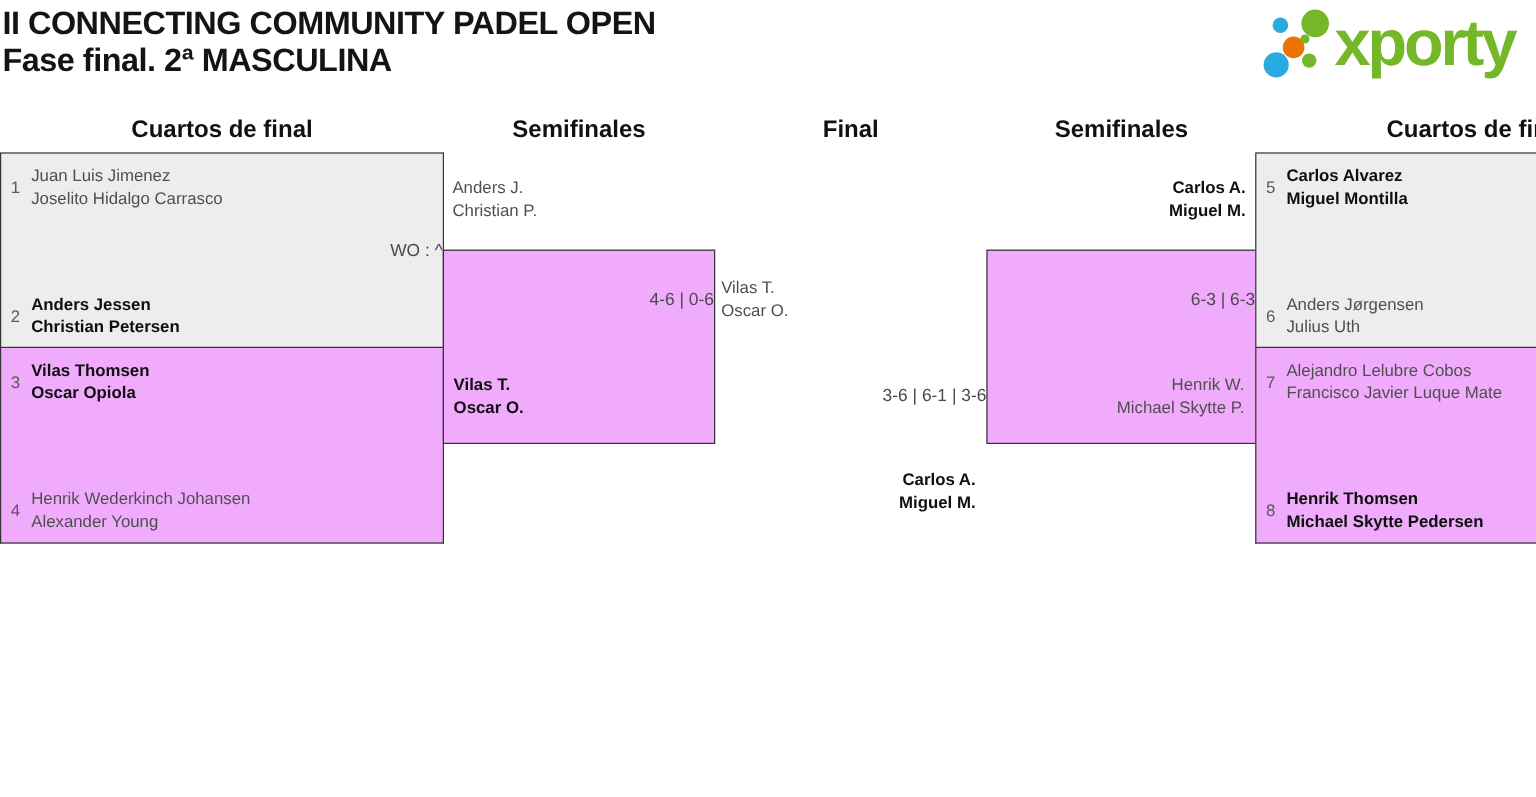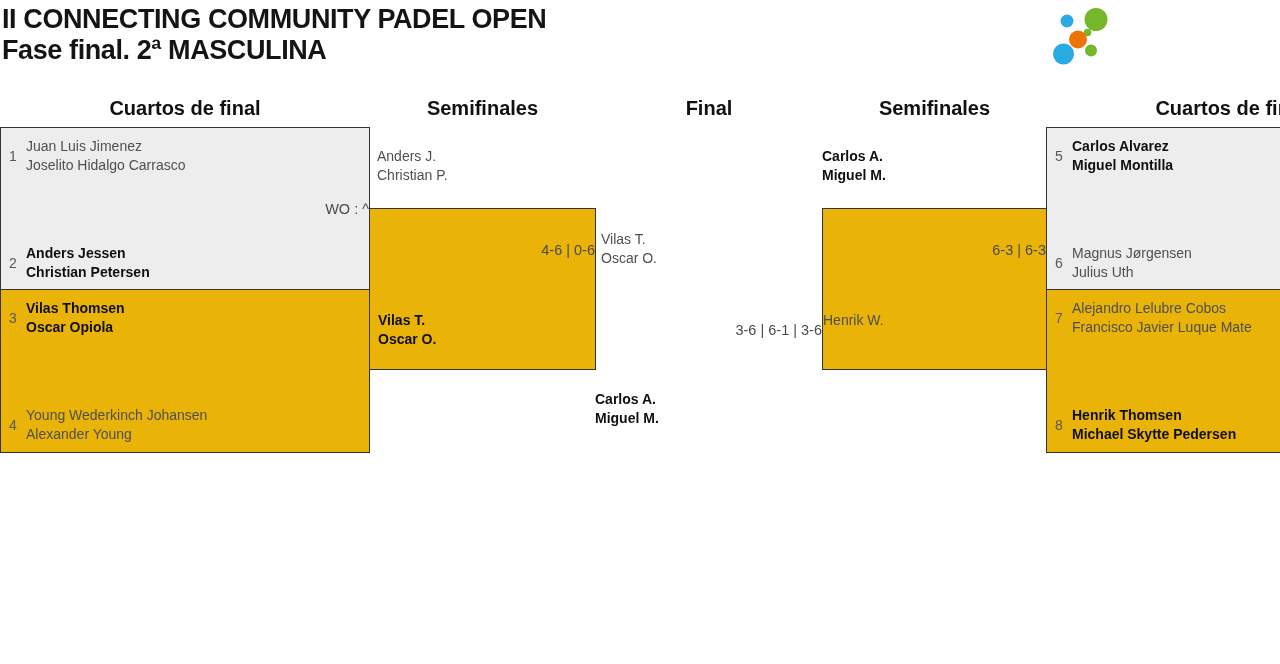--- a/index.html
+++ b/index.html
@@ -13,56 +13,57 @@
   
   .logo-svg{position:absolute;left:1048px;top:4px;}
   .logo-text{position:absolute;left:1112px;top:9px;font-size:54px;line-height:1;font-weight:700;
              letter-spacing:-2.5px;white-space:nowrap;}
 
   
   .round-h{position:absolute;top:97px;font-size:20px;font-weight:700;color:#111;
            text-align:center;white-space:nowrap;}
 
   
-  .mbox{position:absolute;box-sizing:border-box;border:1px solid #333;background:#eab308;}
+  .mbox{position:absolute;box-sizing:border-box;border:1px solid #333;background:#f0abfc;}
   .mbox.shaded{background:#ededed;}
   .mbox.no-top{border-top:none;}
 
   .qrow{position:absolute;left:8px;display:flex;align-items:center;white-space:nowrap;}
   .qrow .seed{width:17px;font-size:14px;color:#595959;flex:0 0 17px;}
   .team{font-size:14px;line-height:19px;color:#4f4f4f;white-space:nowrap;}
   .team.winner{color:#0f0f0f;font-weight:700;}
   .q-top{top:9px;}
   .q-bottom{top:116px;}
   .score{position:absolute;left:0;width:100%;text-align:right;font-size:14.5px;
          color:#4a4a4a;white-space:nowrap;}
   .q-score{top:73px;}
 
   
   .abs{position:absolute;white-space:nowrap;}
-  .right-al{text-align:left;}
+  .right-al{text-align:right;}
 </style>
 </head>
 <body>
 
 <div class="stage">
 
   <div class="title">
     <div>II CONNECTING COMMUNITY PADEL OPEN</div>
     <div>Fase final. 2ª MASCULINA</div>
   </div>
 
   <svg class="logo-svg" width="62" height="64" viewBox="1048 4 62 64">
     <circle cx="1067" cy="21" r="6.5" fill="#29abe2"></circle>
     <circle cx="1096" cy="19.5" r="11.5" fill="#74b829"></circle>
     <circle cx="1087.5" cy="32.5" r="3.8" fill="#74b829"></circle>
     <circle cx="1078" cy="39.5" r="9" fill="#ec7405"></circle>
     <circle cx="1063.5" cy="54" r="10.5" fill="#29abe2"></circle>
     <circle cx="1091" cy="50.5" r="6" fill="#74b829"></circle>
   </svg>
+  <div class="logo-text" style="color: rgb(116, 184, 41);">xporty</div>
 
   <div class="round-h" style="left:0;width:370px;">Cuartos de final</div>
   <div class="round-h" style="left:369px;width:227px;">Semifinales</div>
   <div class="round-h" style="left:596px;width:226px;">Final</div>
   <div class="round-h" style="left:822px;width:225px;">Semifinales</div>
   <div class="round-h" style="left:1046px;width:370px;">Cuartos de final</div>
 
   <div class="mbox shaded" style="left:0;top:127px;width:370px;height:163px;">
     <div class="qrow q-top">
       <span class="seed">1</span>
@@ -85,21 +86,21 @@
     <div class="qrow q-top">
       <span class="seed">3</span>
       <span class="team winner">
         <span style="display:block">Vilas Thomsen</span>
         <span style="display:block">Oscar Opiola</span>
       </span>
     </div>
     <div class="qrow q-bottom">
       <span class="seed">4</span>
       <span class="team">
-        <span style="display:block">Young Wederkinch Johansen</span>
+        <span style="display:block">Henrik Wederkinch Johansen</span>
         <span style="display:block">Alexander Young</span>
       </span>
     </div>
   </div>
 
   <div class="abs team" style="left:377px;top:147px;">
     <span style="display:block">Anders J.</span>
     <span style="display:block">Christian P.</span>
   </div>
   <div class="mbox" style="left:369px;top:208px;width:227px;height:162px;">
@@ -121,36 +122,37 @@
   </div>
 
   <div class="abs team winner right-al" style="left:822px;width:216px;top:147px;">
     <span style="display:block">Carlos A.</span>
     <span style="display:block">Miguel M.</span>
   </div>
   <div class="mbox" style="left:822px;top:208px;width:225px;height:162px;">
     <div class="score" style="top:33px;">6-3 | 6-3</div>
     <div class="abs team right-al" style="left:0;right:9px;top:102px;">
       <span style="display:block">Henrik W.</span>
+      <span style="display:block">Michael Skytte P.</span>
     </div>
   </div>
 
   <div class="mbox shaded" style="left:1046px;top:127px;width:370px;height:163px;">
     <div class="qrow q-top">
       <span class="seed">5</span>
       <span class="team winner">
         <span style="display:block">Carlos Alvarez</span>
         <span style="display:block">Miguel Montilla</span>
       </span>
     </div>
     <div class="score q-score">7-5 | 6-4</div>
     <div class="qrow q-bottom">
       <span class="seed">6</span>
       <span class="team">
-        <span style="display:block">Magnus Jørgensen</span>
+        <span style="display:block">Anders Jørgensen</span>
         <span style="display:block">Julius Uth</span>
       </span>
     </div>
   </div>
 
   <div class="mbox no-top" style="left:1046px;top:290px;width:370px;height:163px;">
     <div class="qrow q-top">
       <span class="seed">7</span>
       <span class="team">
         <span style="display:block">Alejandro Lelubre Cobos</span>

